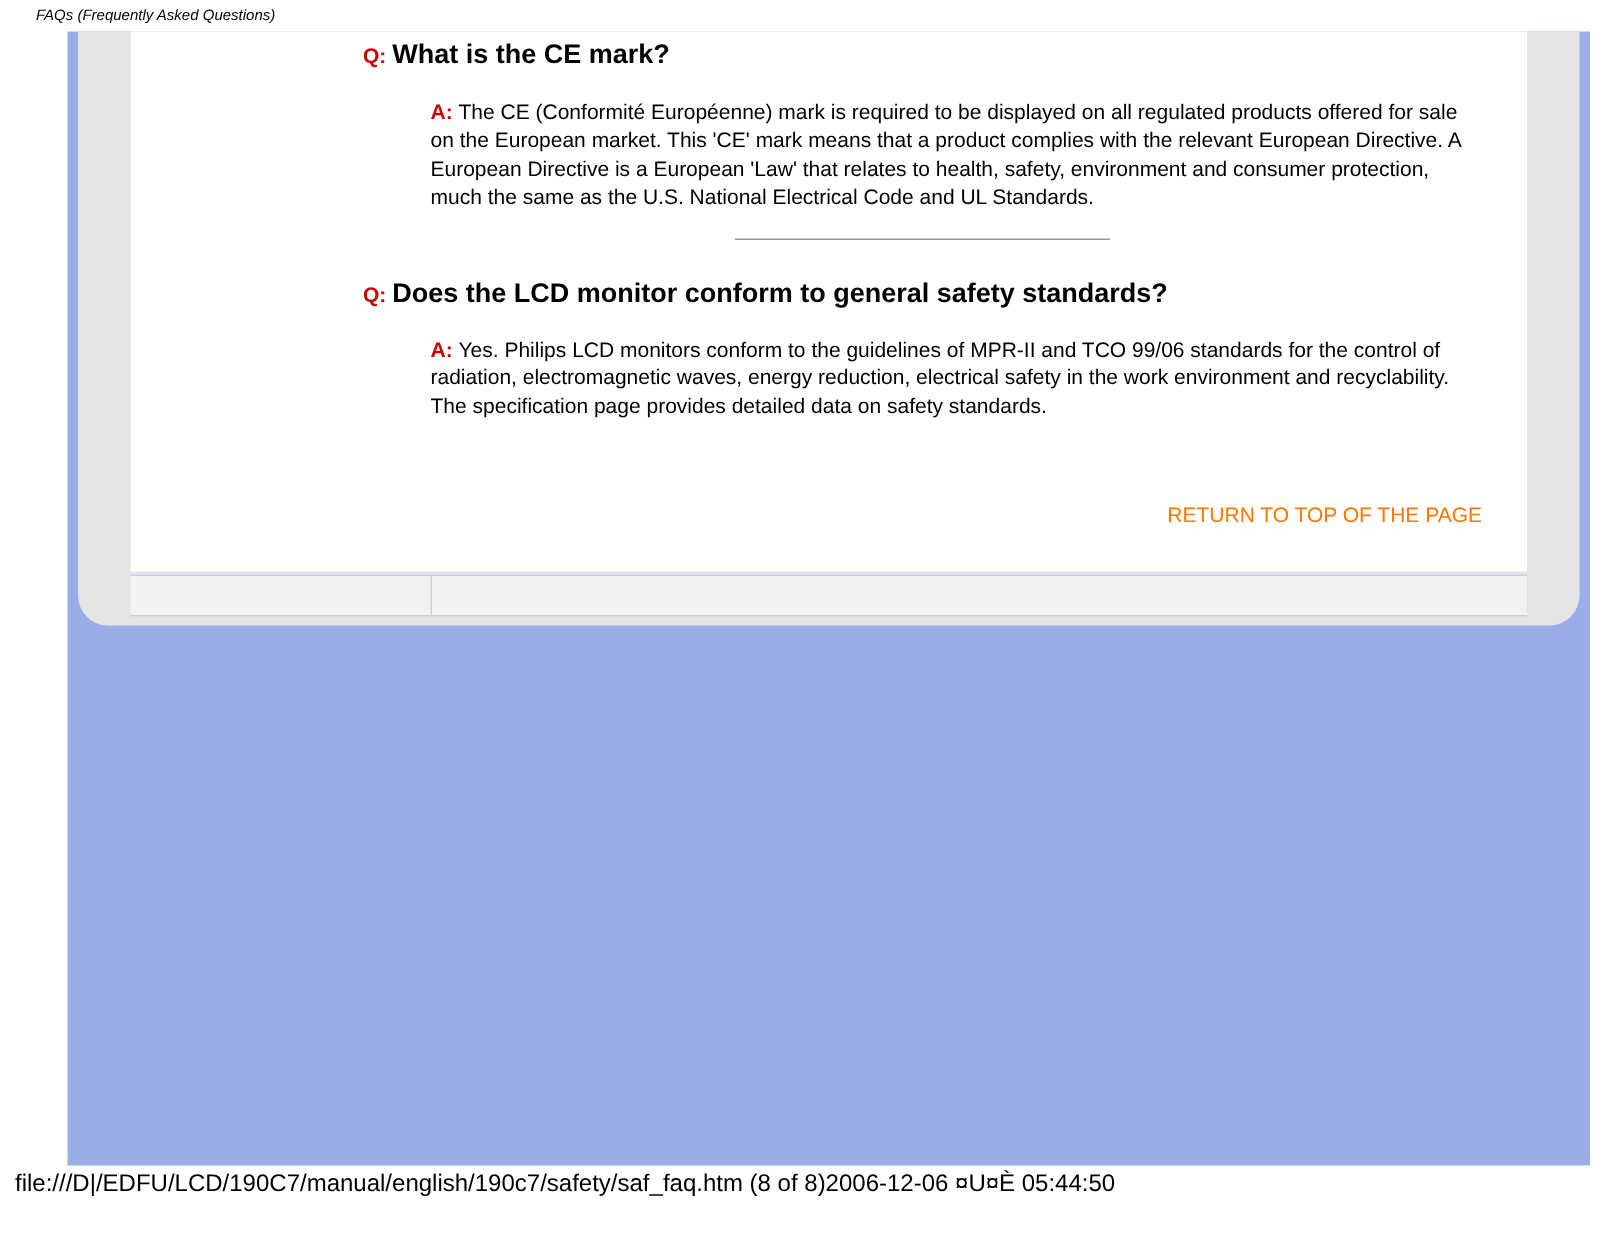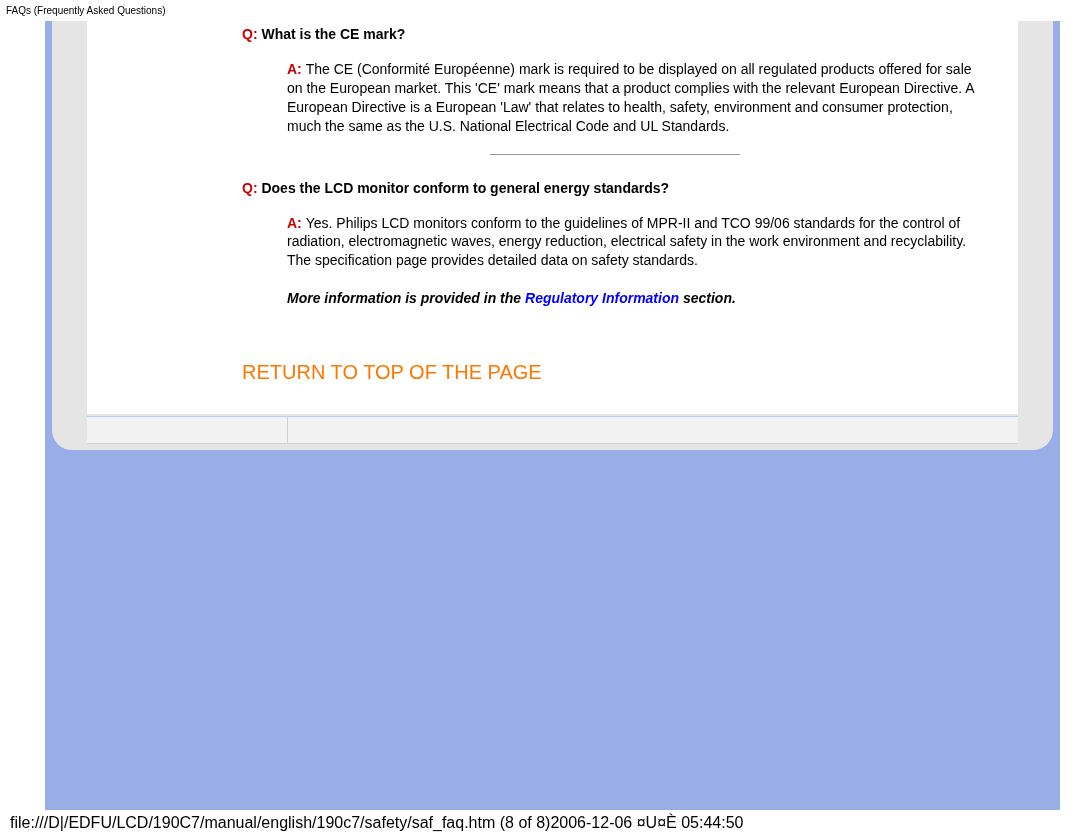--- a/index.html
+++ b/index.html
@@ -6,22 +6,23 @@
   body {
     font-family: Arial, Helvetica, sans-serif;
     font-size: 13px;
     background: #ffffff;
     width: 1080px;
     height: 834px;
     overflow: hidden;
   }
   .header-text {
     font-size: 10px;
-    padding: 5px 6px;
+    padding: 5px 24px;
     color: #000;
+    font-style: italic;
   }
   .blue-frame {
     margin: 0 20px 0 45px;
     background: #99aee6;
     padding: 0 7px 360px 7px;
     position: relative;
   }
   .grey-wrap {
     background: #e5e5e5;
     padding: 0 35px 6px 35px;
@@ -32,21 +33,21 @@
     background: #ffffff;
     padding: 5px 30px 30px 155px;
   }
   .q-prefix {
     color: #cc0000;
     font-weight: bold;
     font-size: 14px;
   }
   .q-text {
     font-weight: bold;
-    font-size: 14px;
+    font-size: 18px;
     color: #000;
   }
   .a-prefix {
     color: #cc0000;
     font-weight: bold;
   }
   .answer {
     margin-top: 18px;
     margin-left: 45px;
     line-height: 1.35;
@@ -65,24 +66,24 @@
     font-style: italic;
     font-weight: bold;
     font-size: 14px;
   }
   .link-blue {
     color: #0000ff;
     font-style: italic;
     font-weight: bold;
   }
   .return-link {
-    text-align: left;
+    text-align: right;
     margin-top: 55px;
     color: #ff7700;
-    font-size: 20px;
+    font-size: 14px;
   }
   .grey-bar {
     background: #f2f2f2;
     height: 28px;
     margin-top: 2px;
     border-top: 1px solid #bcd0ff;
     border-bottom: 1px solid #d0d0d0;
     position: relative;
   }
   .grey-bar-divider {
@@ -111,29 +112,26 @@
       <div>
         <span class="q-prefix">Q: </span><span class="q-text">What is the CE mark?</span>
         <div class="answer">
           <span class="a-prefix">A: </span><span>The CE (Conformité Européenne) mark is required to be displayed on all regulated products offered for sale on the European market. This 'CE' mark means that a product complies with the relevant European Directive. A European Directive is a European 'Law' that relates to health, safety, environment and consumer protection, much the same as the U.S. National Electrical Code and UL Standards.</span>
         </div>
       </div>
 
       <hr class="hr-sep">
 
       <div>
-        <span class="q-prefix">Q: </span><span class="q-text">Does the LCD monitor conform to general energy standards?</span>
+        <span class="q-prefix">Q: </span><span class="q-text">Does the LCD monitor conform to general safety standards?</span>
         <div class="answer">
           <span class="a-prefix">A: </span><span>Yes. Philips LCD monitors conform to the guidelines of MPR-II and TCO 99/06 standards for the control of radiation, electromagnetic waves, energy reduction, electrical safety in the work environment and recyclability. The specification page provides detailed data on safety standards.</span>
         </div>
       </div>
 
-      <div class="more-info">
-        <span>More information is provided in the </span><span class="link-blue">Regulatory Information</span><span> section.</span>
-      </div>
 
       <div class="return-link">RETURN TO TOP OF THE PAGE</div>
 
     </div>
     <div class="grey-bar">
       <div class="grey-bar-divider"></div>
     </div>
   </div>
 </div>
 

